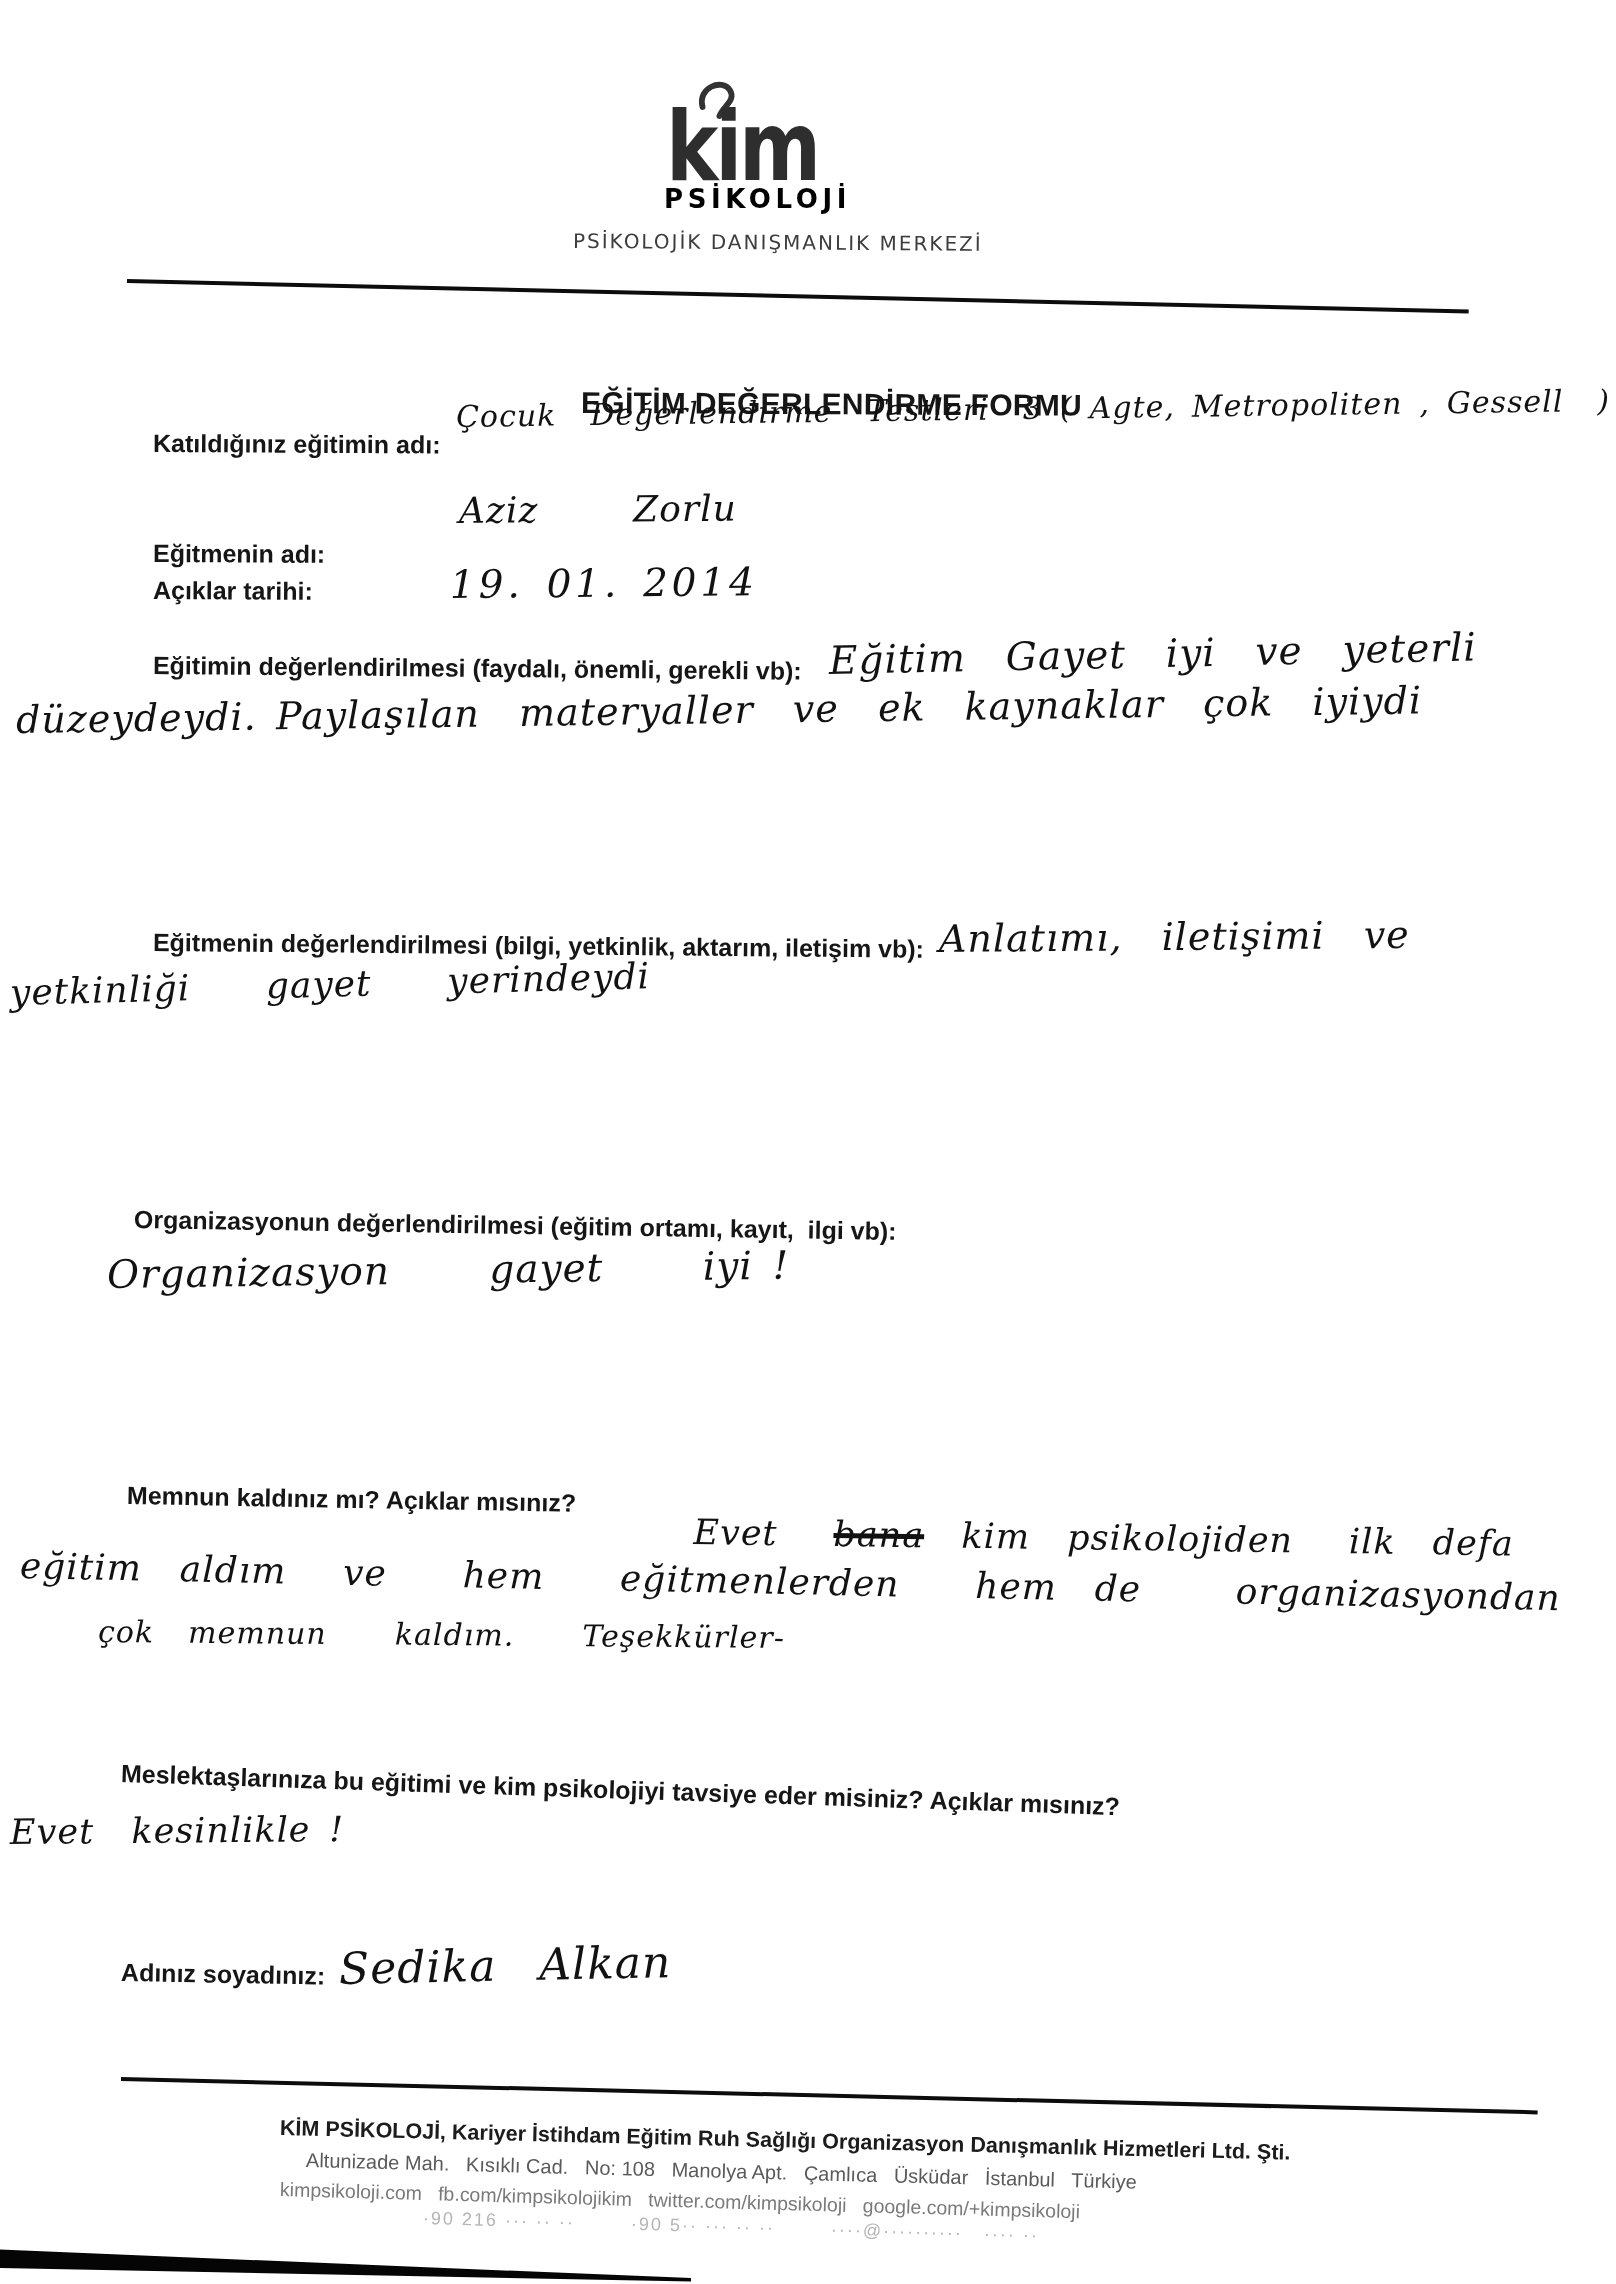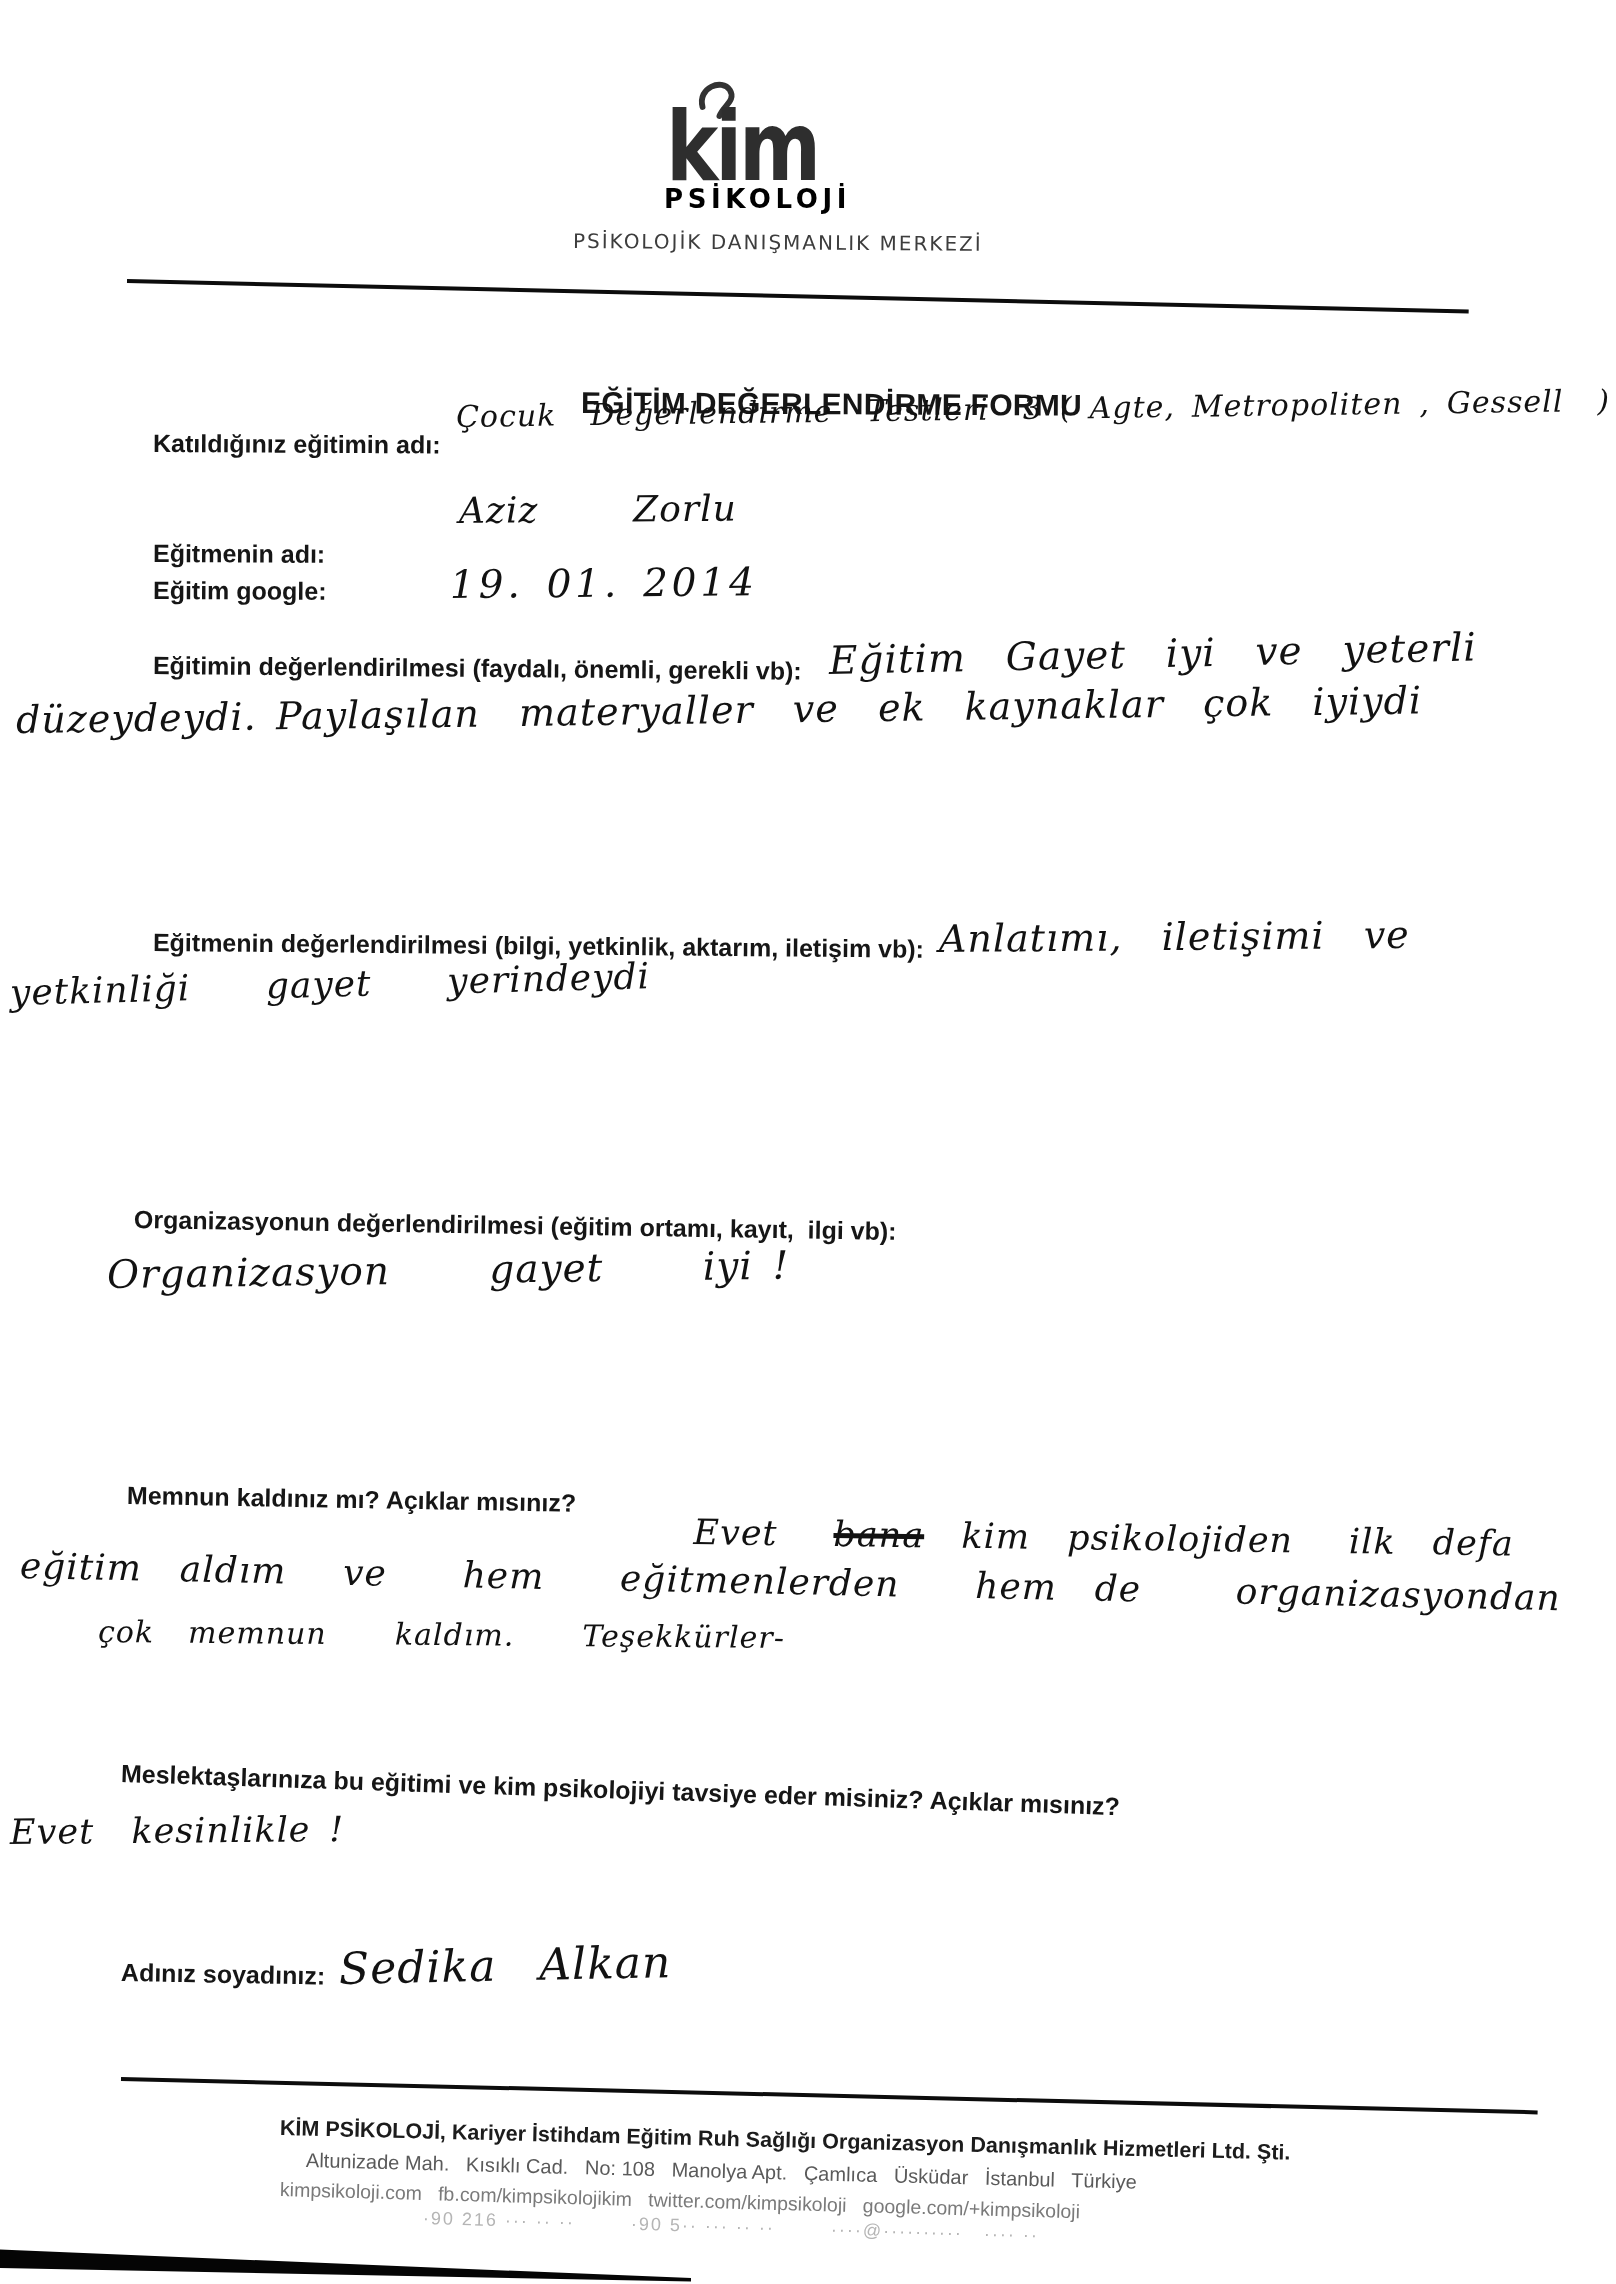--- a/index.html
+++ b/index.html
@@ -102,21 +102,21 @@
   <div class="rule" style="left:127px;top:279px;width:1342px;height:3.9px;transform:rotate(1.3deg);"></div>
 
   <div class="print title" style="left:581px;top:386px;transform:rotate(0.3deg);">EĞİTİM DEĞERLENDİRME FORMU</div>
 
   <div class="print label" style="left:153px;top:429px;transform:rotate(0.3deg);">Katıldığınız eğitimin adı:</div>
   <div class="hw" style="left:456px;top:399px;font-size:30px;transform:rotate(-0.8deg);">Çocuk  Değerlendirme  Testleri  3 ( Agte, Metropoliten , Gessell  )</div>
 
   <div class="print label" style="left:153px;top:508px;transform:rotate(0.3deg);margin-top:31px;">Eğitmenin adı:</div>
   <div class="hw" style="left:459px;top:490px;font-size:36px;transform:rotate(-0.5deg);">Aziz     Zorlu</div>
 
-  <div class="print label" style="left:153px;top:576px;transform:rotate(0.3deg);">Eğitim google:</div>
+  <div class="print label" style="left:153px;top:576px;transform:rotate(0.3deg);">Açıklar tarihi:</div>
   <div class="hw" style="left:450px;top:562px;font-size:39px;letter-spacing:3.9px;transform:rotate(-0.5deg);">19. 01. 2014</div>
 
   <div class="print label" style="left:153px;top:651px;transform:rotate(0.5deg);">Eğitimin değerlendirilmesi (faydalı, önemli, gerekli vb):</div>
   <div class="hw" style="left:829px;top:638px;font-size:39px;transform:rotate(-1.2deg);">Eğitim  Gayet  iyi  ve  yeterli</div>
   <div class="hw" style="left:16.3px;top:698px;font-size:38px;transform:rotate(-0.8deg);">düzeydeydi. Paylaşılan  materyaller  ve  ek  kaynaklar  çok  iyiydi</div>
 
   <div class="print label" style="left:153px;top:928px;transform:rotate(0.5deg);">Eğitmenin değerlendirilmesi (bilgi, yetkinlik, aktarım, iletişim vb):</div>
   <div class="hw" style="left:939px;top:917px;font-size:38px;transform:rotate(-0.5deg);">Anlatımı,  iletişimi  ve</div>
   <div class="hw" style="left:9.8px;top:972px;font-size:36px;transform:rotate(-1.5deg);">yetkinliği    gayet    yerindeydi</div>
 

